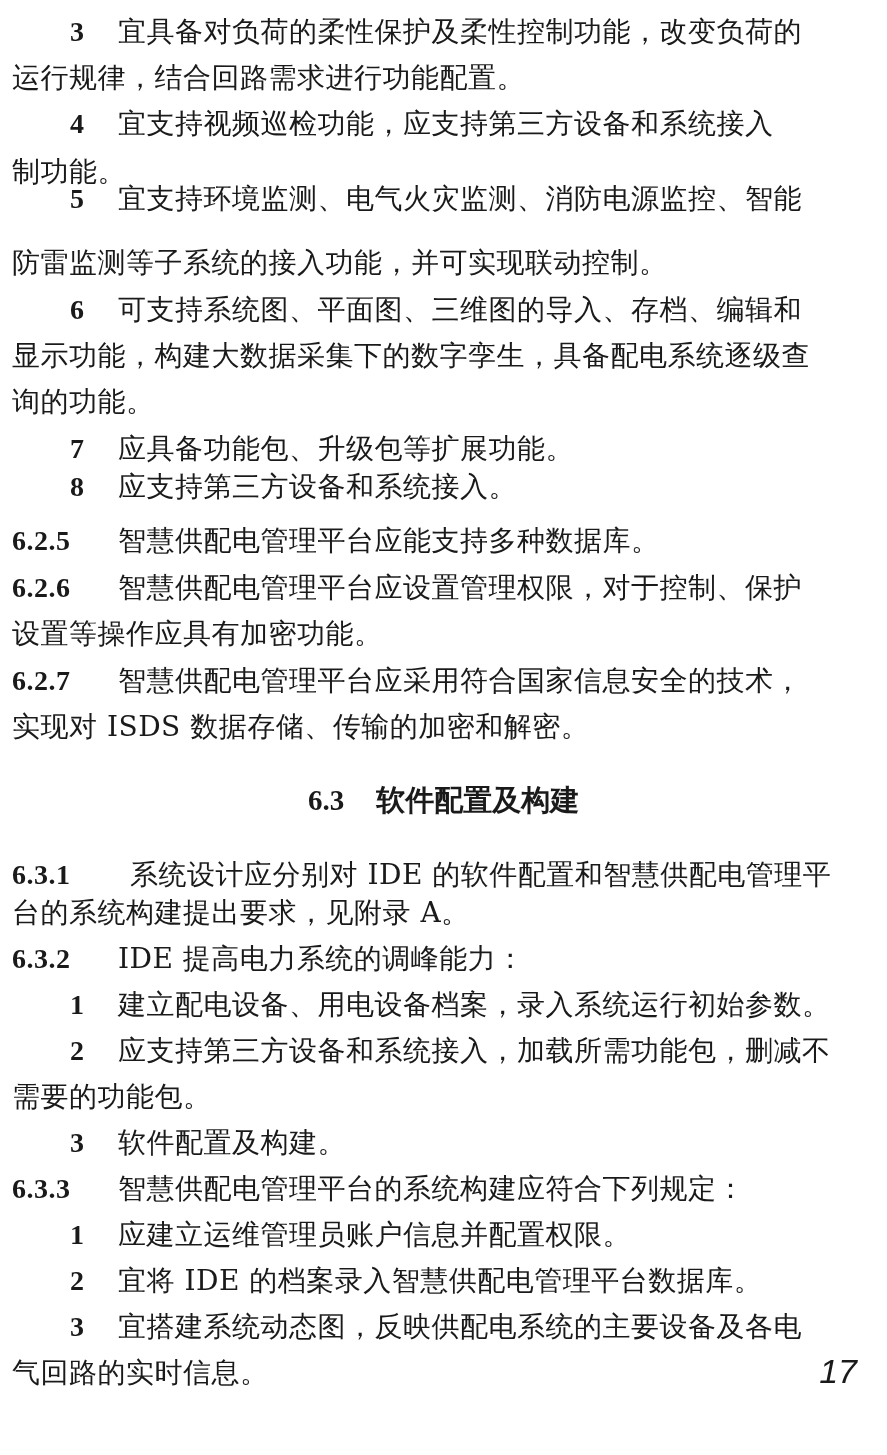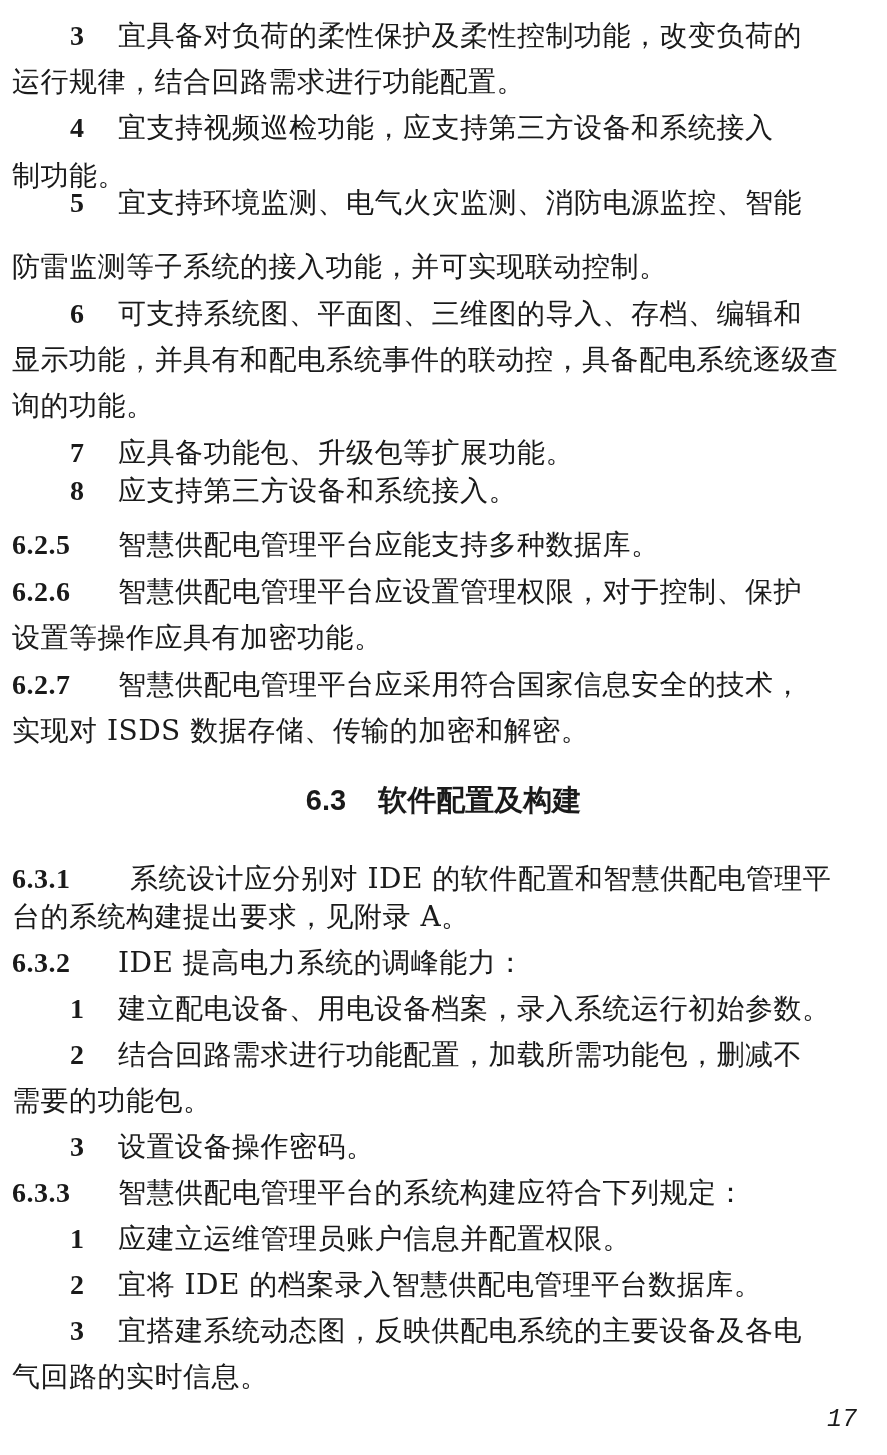--- a/index.html
+++ b/index.html
@@ -1,40 +1,40 @@
 <!DOCTYPE html>
 <html><head>
 <meta charset="utf-8">
 <style>
   html,body{margin:0;padding:0;background:#ffffff;}
   body{width:887px;height:1455px;position:relative;overflow:hidden;
        font-family:"DejaVu Serif","Liberation Serif",serif;color:#1a1a1a;}
-  .line{position:absolute;left:12px;height:46px;line-height:46px;font-size:28px;white-space:nowrap;letter-spacing:0.5px;}
+  .line{position:absolute;left:12px;height:46px;line-height:38px;font-size:28px;white-space:nowrap;letter-spacing:0.5px;}
   .ind{left:70px;}
   .num{font-family:"Liberation Serif",serif;font-weight:bold;display:inline-block;}
   .n1{width:48px;}
   .n3{width:106px;}
   .heading{position:absolute;left:0;width:887px;text-align:center;top:777px;height:46px;line-height:46px;font-size:29px;font-weight:bold;}
-  .heading .hnum{font-family:Liberation Sans, sans-serif;margin-right:32px;}
-  .pageno{position:absolute;right:30px;top:1405px;font-family:Liberation Mono, monospace;font-style:italic;font-size:25px;}
+  .heading .hnum{font-family:Liberation Serif, serif;margin-right:32px;}
+  .pageno{position:absolute;right:30px;top:1352px;font-family:Liberation Sans, sans-serif;font-style:italic;font-size:34px;}
 </style>
 </head>
 <body>
 
 <div class="line ind" style="top:13px"><span class="num n1">3</span><span>宜具备对负荷的柔性保护及柔性控制功能，改变负荷的</span></div>
 <div class="line" style="top:59px"><span>运行规律，结合回路需求进行功能配置。</span></div>
 
 <div class="line ind" style="top:105px"><span class="num n1">4</span><span>宜支持视频巡检功能，应支持第三方设备和系统接入</span></div>
 <div class="line" style="top:153px"><span>制功能。</span></div>
 
 <div class="line ind" style="top:180px"><span class="num n1">5</span><span>宜支持环境监测、电气火灾监测、消防电源监控、智能</span></div>
 <div class="line" style="top:244px"><span>防雷监测等子系统的接入功能，并可实现联动控制。</span></div>
 
 <div class="line ind" style="top:291px"><span class="num n1">6</span><span>可支持系统图、平面图、三维图的导入、存档、编辑和</span></div>
-<div class="line" style="top:337px"><span>显示功能，并具有和配电系统事件的联动控，具备配电系统逐级查</span></div>
+<div class="line" style="top:337px"><span>显示功能，构建大数据采集下的数字孪生，具备配电系统逐级查</span></div>
 <div class="line" style="top:383px"><span>询的功能。</span></div>
 
 <div class="line ind" style="top:430px"><span class="num n1">7</span><span>应具备功能包、升级包等扩展功能。</span></div>
 
 <div class="line ind" style="top:468px"><span class="num n1">8</span><span>应支持第三方设备和系统接入。</span></div>
 
 <div class="line" style="top:522px"><span class="num n3">6.2.5</span><span>智慧供配电管理平台应能支持多种数据库。</span></div>
 
 <div class="line" style="top:569px"><span class="num n3">6.2.6</span><span>智慧供配电管理平台应设置管理权限，对于控制、保护</span></div>
 <div class="line" style="top:615px"><span>设置等操作应具有加密功能。</span></div>
@@ -42,23 +42,23 @@
 <div class="line" style="top:662px"><span class="num n3">6.2.7</span><span>智慧供配电管理平台应采用符合国家信息安全的技术，</span></div>
 <div class="line" style="top:708px"><span>实现对 ISDS 数据存储、传输的加密和解密。</span></div>
 
 <div class="heading"><span class="hnum">6.3</span><span>软件配置及构建</span></div>
 
 <div class="line" style="top:856px"><span class="num n3" style="width:118px">6.3.1</span><span>系统设计应分别对 IDE 的软件配置和智慧供配电管理平</span></div>
 <div class="line" style="top:894px"><span>台的系统构建提出要求，见附录 A。</span></div>
 
 <div class="line" style="top:940px"><span class="num n3">6.3.2</span><span>IDE 提高电力系统的调峰能力：</span></div>
 <div class="line ind" style="top:986px"><span class="num n1">1</span><span>建立配电设备、用电设备档案，录入系统运行初始参数。</span></div>
-<div class="line ind" style="top:1032px"><span class="num n1">2</span><span>结合回路需求进行功能配置，加载所需功能包，删减不</span></div>
+<div class="line ind" style="top:1032px"><span class="num n1">2</span><span>应支持第三方设备和系统接入，加载所需功能包，删减不</span></div>
 <div class="line" style="top:1078px"><span>需要的功能包。</span></div>
-<div class="line ind" style="top:1124px"><span class="num n1">3</span><span>设置设备操作密码。</span></div>
+<div class="line ind" style="top:1124px"><span class="num n1">3</span><span>软件配置及构建。</span></div>
 
 <div class="line" style="top:1170px"><span class="num n3">6.3.3</span><span>智慧供配电管理平台的系统构建应符合下列规定：</span></div>
 <div class="line ind" style="top:1216px"><span class="num n1">1</span><span>应建立运维管理员账户信息并配置权限。</span></div>
 <div class="line ind" style="top:1262px"><span class="num n1">2</span><span>宜将 IDE 的档案录入智慧供配电管理平台数据库。</span></div>
 <div class="line ind" style="top:1308px"><span class="num n1">3</span><span>宜搭建系统动态图，反映供配电系统的主要设备及各电</span></div>
 <div class="line" style="top:1354px"><span>气回路的实时信息。</span></div>
 
 <div class="pageno">17</div>
 
 </body></html>

